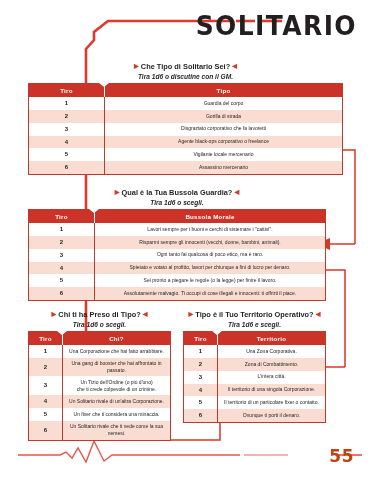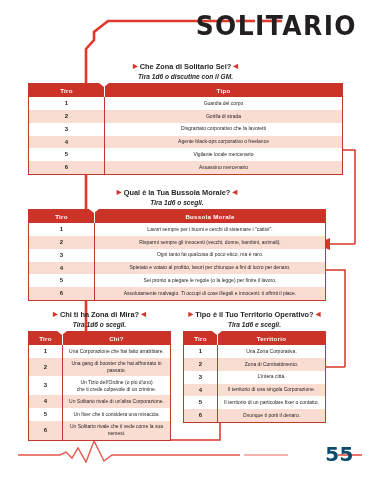--- a/index.html
+++ b/index.html
@@ -77,22 +77,22 @@
     border-left:5px solid transparent;
     border-right:5px solid transparent;
     border-top:4.5px solid #ffffff;
     z-index:3;
   }
 
   
   .pagenum{
     position:absolute; right:17px; bottom:14px;
     font-family:"DejaVu Sans", sans-serif;
-    font-weight:bold; font-size:20px; letter-spacing:.5px;
-    color:#0c4a6e;
+    font-weight:bold; font-size:17px; letter-spacing:.5px;
+    color:#c2410c;
   }
 </style>
 </head>
 <body>
 
 <svg class="frame-svg" viewBox="0 0 371 480">
 
   <path d="M231 21 L108 21 L94 32 L94 40 L86 49 L86 430" fill="none" stroke="#e0392c" stroke-width="2.6"></path>
 
   <path d="M236 21 L255 21" fill="none" stroke="#e0392c" stroke-width="2.6"></path>
@@ -114,21 +114,21 @@
   <path d="M18 455 L60 455 L66 452 L72 458 L78 448 L86 462 L94 441 L104 461 L112 455 L240 455" fill="none" stroke="#e0392c" stroke-width="1.4" opacity="0.85"></path>
   <path d="M244 455 L288 455" fill="none" stroke="#e0392c" stroke-width="1.4" opacity="0.5"></path>
   <path d="M338 455 L362 455" fill="none" stroke="#e0392c" stroke-width="1.4"></path>
 </svg>
 
 <div class="title">SOLITARIO</div>
 
 <div class="section" style="left:28px; top:62px; width:315px;">
   <div class="sec-head">
     <span class="tri">▶</span>
-    <span>Che Zona di Solitario Sei?</span>
+    <span>Che Tipo di Solitario Sei?</span>
     <span class="tri">◀</span>
   </div>
   <div class="sec-sub">Tira 1d6 o discutine con il GM.</div>
   <div style="position:relative;">
     <table class="tbl">
       <thead>
         <tr>
           <th class="c-roll" style="width:76px;">Tiro</th>
           <th>Tipo</th>
         </tr>
@@ -160,21 +160,21 @@
           </tr>
       </tbody>
     </table>
     <div class="notch" style="left:71px; top:0;"></div>
   </div>
 </div>
 
 <div class="section" style="left:28px; top:188px; width:298px;">
   <div class="sec-head">
     <span class="tri">▶</span>
-    <span>Qual è la Tua Bussola Morale?</span>
+    <span>Qual è la Tua Bussola Guardia?</span>
     <span class="tri">◀</span>
   </div>
   <div class="sec-sub">Tira 1d6 o scegli.</div>
   <div style="position:relative;">
     <table class="tbl">
       <thead>
         <tr>
           <th class="c-roll" style="width:66px;">Tiro</th>
           <th>Bussola Morale</th>
         </tr>
@@ -206,21 +206,21 @@
           </tr>
       </tbody>
     </table>
     <div class="notch" style="left:61px; top:0;"></div>
   </div>
 </div>
 
 <div class="section" style="left:28px; top:310px; width:143px;">
   <div class="sec-head">
     <span class="tri">▶</span>
-    <span>Chi ti ha Zona di Mira?</span>
+    <span>Chi ti ha Preso di Tipo?</span>
     <span class="tri">◀</span>
   </div>
   <div class="sec-sub">Tira 1d6 o scegli.</div>
   <div style="position:relative;">
     <table class="tbl">
       <thead>
         <tr>
           <th class="c-roll" style="width:34px;">Tiro</th>
           <th>Chi?</th>
         </tr>

